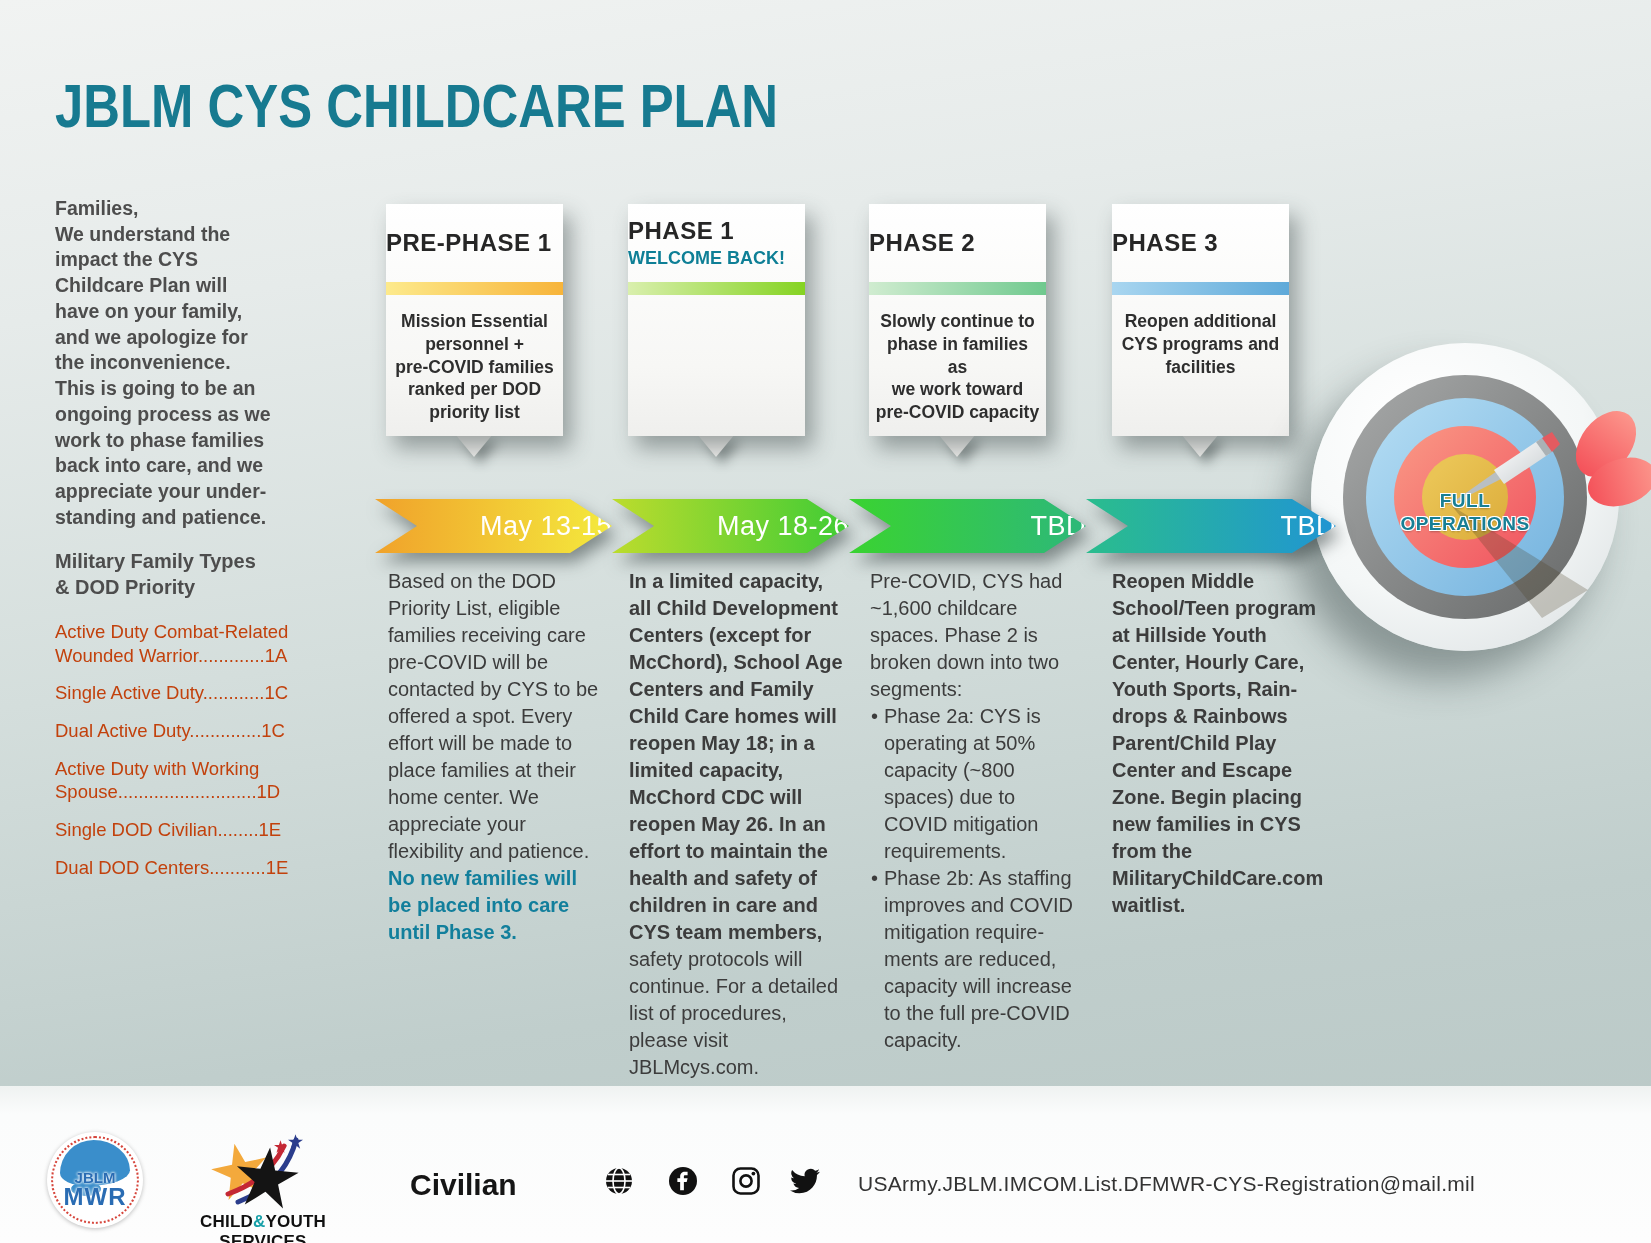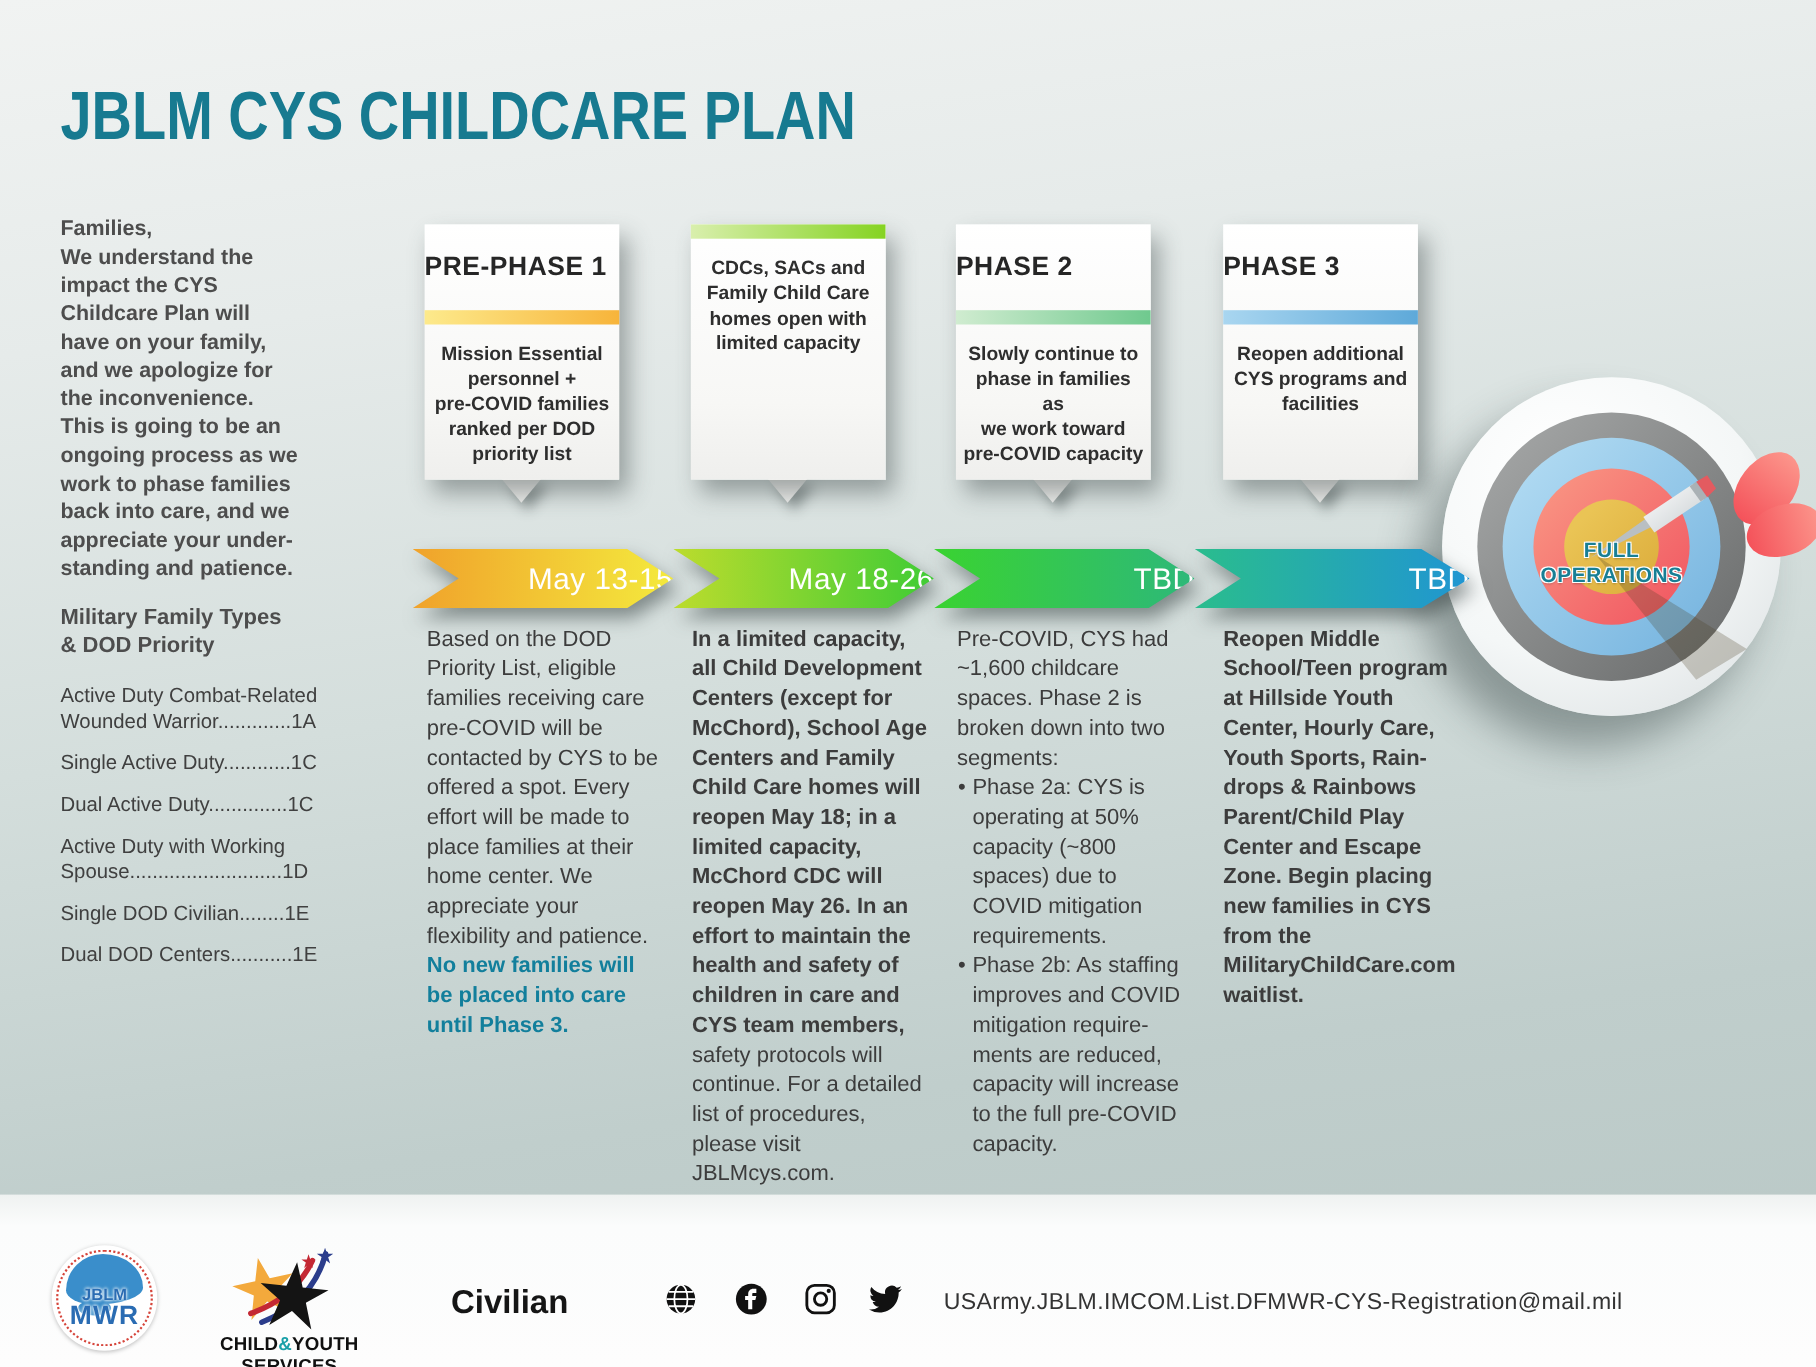--- a/index.html
+++ b/index.html
@@ -20,21 +20,21 @@
     white-space:nowrap;
   }
 
   
   .intro {
     position:absolute; left:55px; top:196px; width:300px;
     font-size:19.5px; font-weight:bold; color:#4d4d4d; line-height:1.32;
   }
   .priority { position:absolute; left:55px; top:548px; width:305px; }
   .priority-heading { font-size:20px; font-weight:bold; color:#4d4d4d; line-height:1.3; margin-bottom:20px; }
-  .priority-item { font-size:18.5px; color:#404040; line-height:1.28; margin-bottom:14px; }
+  .priority-item { font-size:18.5px; color:#c2410c; line-height:1.28; margin-bottom:14px; }
 
   
   .card {
     position:absolute; top:204px; width:177px; height:232px;
     background:linear-gradient(180deg,#ffffff 0%,#f7f7f5 70%,#efefed 100%);
     box-shadow:8px 12px 20px rgba(60,72,72,.45);
     z-index:2;
   }
   .card-title-area { height:78px; display:flex; flex-direction:column; align-items:flex-start; justify-content:center; }
   .card-title { font-size:24px; font-weight:bold; color:#262626; letter-spacing:.5px; }
@@ -147,25 +147,25 @@
         <div class="card-title">PRE-PHASE 1</div>
       </div>
     <div class="stripe" style="background: linear-gradient(90deg, rgb(253, 234, 140), rgb(247, 180, 58));"></div>
     <div class="card-body pre">Mission Essential
 personnel +
 pre-COVID families
 ranked per DOD
 priority list</div>
   </div>
   <div class="card" style="left:628px">
+    <div class="card-title-area">
+      <div class="card-title">PHASE 1</div>
+      <div class="card-subtitle">WELCOME BACK!</div>
+    </div>
     <div class="stripe" style="background: linear-gradient(90deg, rgb(217, 239, 173), rgb(133, 211, 34));"></div>
-    <div class="card-body pre">CDCs, SACs and
-Family Child Care
-homes open with
-limited capacity</div>
   </div>
   <div class="card" style="left:869px">
     <div class="card-title-area">
         <div class="card-title">PHASE 2</div>
       </div>
     <div class="stripe" style="background: linear-gradient(90deg, rgb(208, 236, 208), rgb(111, 201, 142));"></div>
     <div class="card-body pre">Slowly continue to
 phase in families as
 we work toward
 pre-COVID capacity</div>

